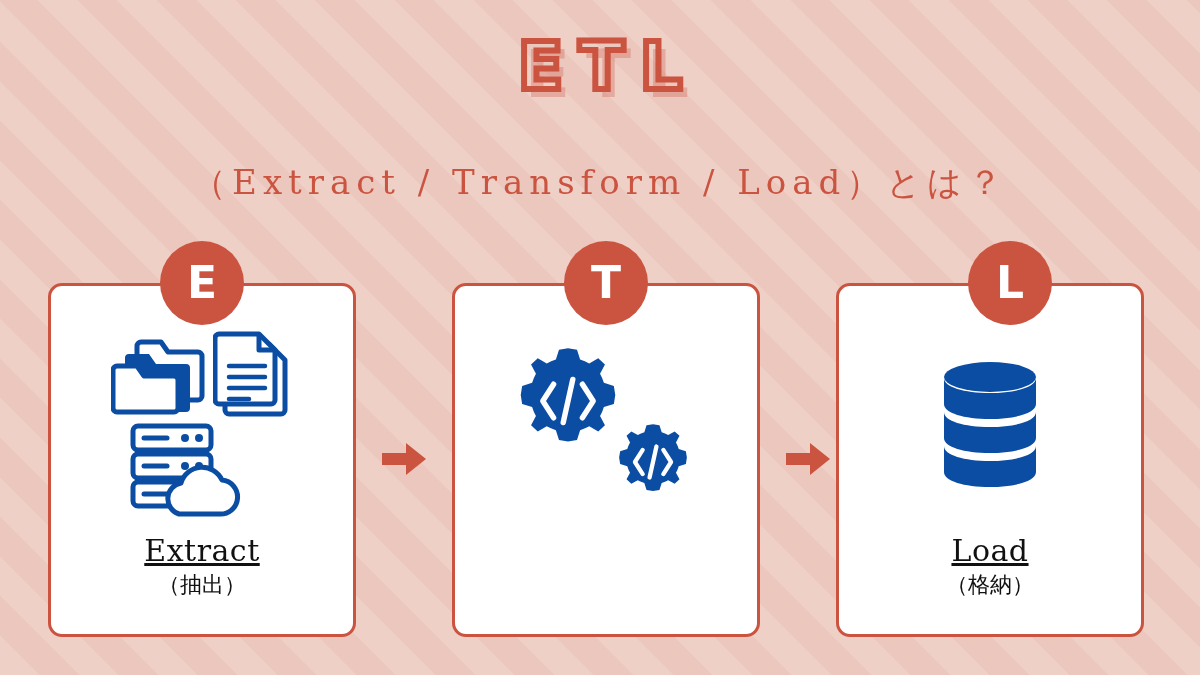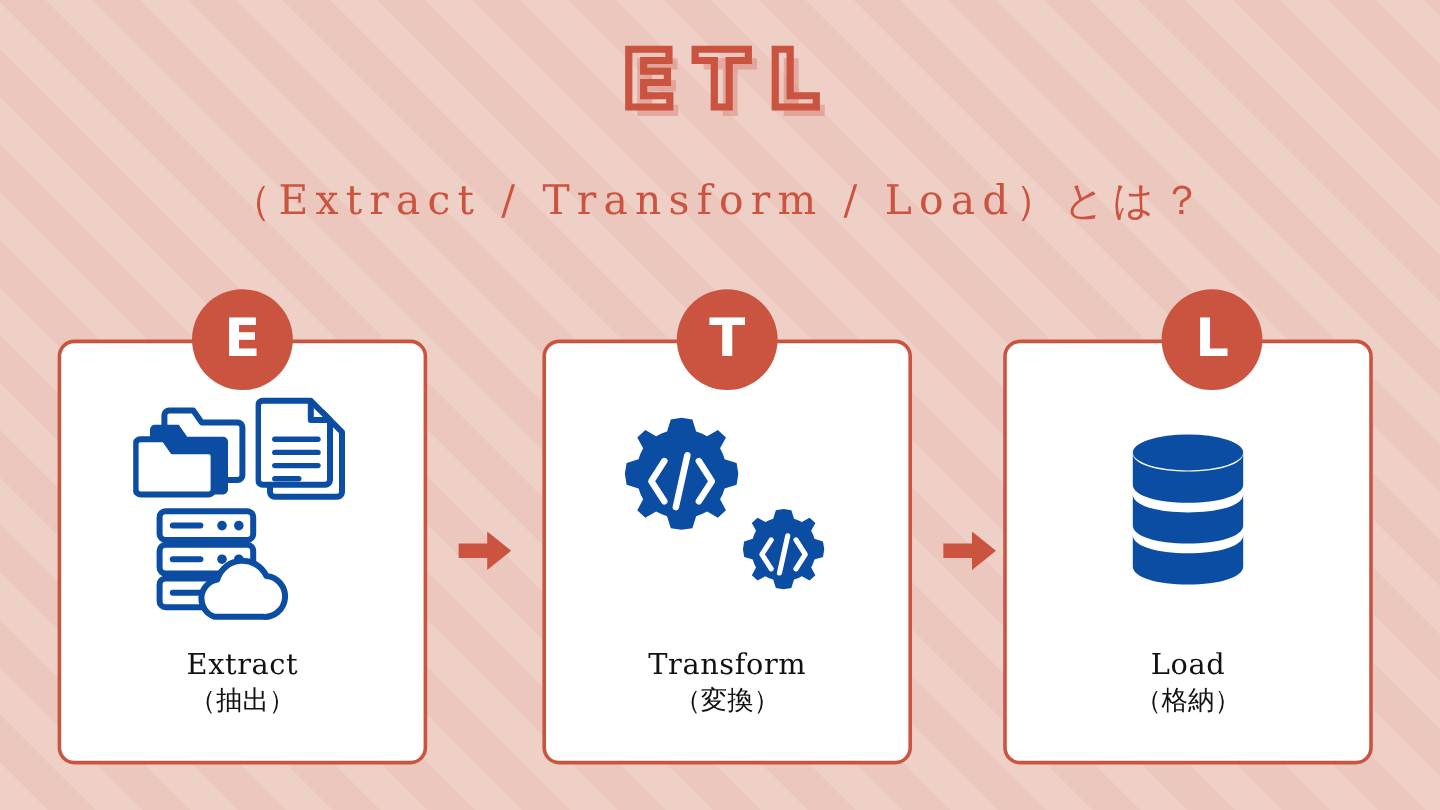--- a/index.html
+++ b/index.html
@@ -42,21 +42,21 @@
     line-height: 1;
     color: transparent;
     -webkit-text-stroke: 6px #CB5441;
     text-shadow: 7px 8px 0 rgba(203, 84, 65, 0.30);
     padding-left: 16px;
   }
 
   
   .subtitle {
     position: absolute;
-    top: 144px;
+    top: 160px;
     left: 0;
     width: 1200px;
     text-align: center;
     font-family: "DejaVu Serif", "Liberation Serif", serif;
     font-size: 34px;
     font-weight: 400;
     letter-spacing: 6px;
     color: #CB5441;
     white-space: nowrap;
   }
@@ -89,23 +89,24 @@
   .card-label {
     position: absolute;
     left: 0;
     bottom: 34px;
     width: 100%;
     text-align: center;
     font-family: "DejaVu Serif", "Liberation Serif", serif;
     color: #111111;
   }
   .label-en {
-    font-size: 24px;
+    font-size: 30px;
     line-height: 1.25;
     letter-spacing: 0.5px;
+    text-decoration: underline;
   }
   .label-ja {
     font-size: 22px;
     line-height: 1.3;
     margin-top: 2px;
   }
 
   
   .badge {
     position: absolute;
@@ -227,24 +228,20 @@
             l7.5 1.2 2.6 8.3 a36 36 0 0 1 7.6 3.2 l7.5-4.3 5.6 5.2 -4.1 7.6 a36 36 0 0 1 3.2 7.6 l8.3 2.6 1.2 7.5 -1.2 7.5 -8.3 2.6 a36 36 0 0 1 -3.2 7.6 l4.1 7.6 -5.6 5.2 -7.5-4.3 a36 36 0 0 1 -7.6 3.2 l-2.6 8.3 -7.5 1.2 -7.5-1.2 -2.6-8.3 a36 36 0 0 1 -7.6-3.2 l-7.5 4.3 -5.6-5.2 4.1-7.6 a36 36 0 0 1 -3.2-7.6 l-8.3-2.6 -1.2-7.5 1.2-7.5 8.3-2.6 a36 36 0 0 1 3.2-7.6 l-4.1-7.6 5.6-5.2 7.5 4.3 a36 36 0 0 1 7.6-3.2 l2.6-8.3 z"></path>
           <g stroke="#FFFFFF" stroke-width="5" stroke-linecap="round" stroke-linejoin="round" fill="none">
             <polyline points="38,36 29,50 38,64"></polyline>
             <polyline points="62,36 71,50 62,64"></polyline>
             <line x1="54" y1="32" x2="46" y2="68"></line>
           </g>
         </svg>
       </div>
     </div>
 
-    <div class="card-label">
-      <div class="label-en">Transform</div>
-      <div class="label-ja">（変換）</div>
-    </div>
   </div>
 
   <div class="card" id="card-load">
     <div class="card-icons">
       <svg width="104" height="132" viewBox="0 0 104 132">
         <g fill="#0B4DA2">
           <path d="M6 22 v26 c0 9 20 15 46 15 s46-6 46-15 v-26 c0 9 -20 15 -46 15 s-46-6 -46-15 z"></path>
           <path d="M6 56 v26 c0 9 20 15 46 15 s46-6 46-15 v-26 c0 9 -20 15 -46 15 s-46-6 -46-15 z"></path>
           <path d="M6 90 v26 c0 9 20 15 46 15 s46-6 46-15 v-26 c0 9 -20 15 -46 15 s-46-6 -46-15 z"></path>
           <ellipse cx="52" cy="21" rx="46" ry="15"></ellipse>

